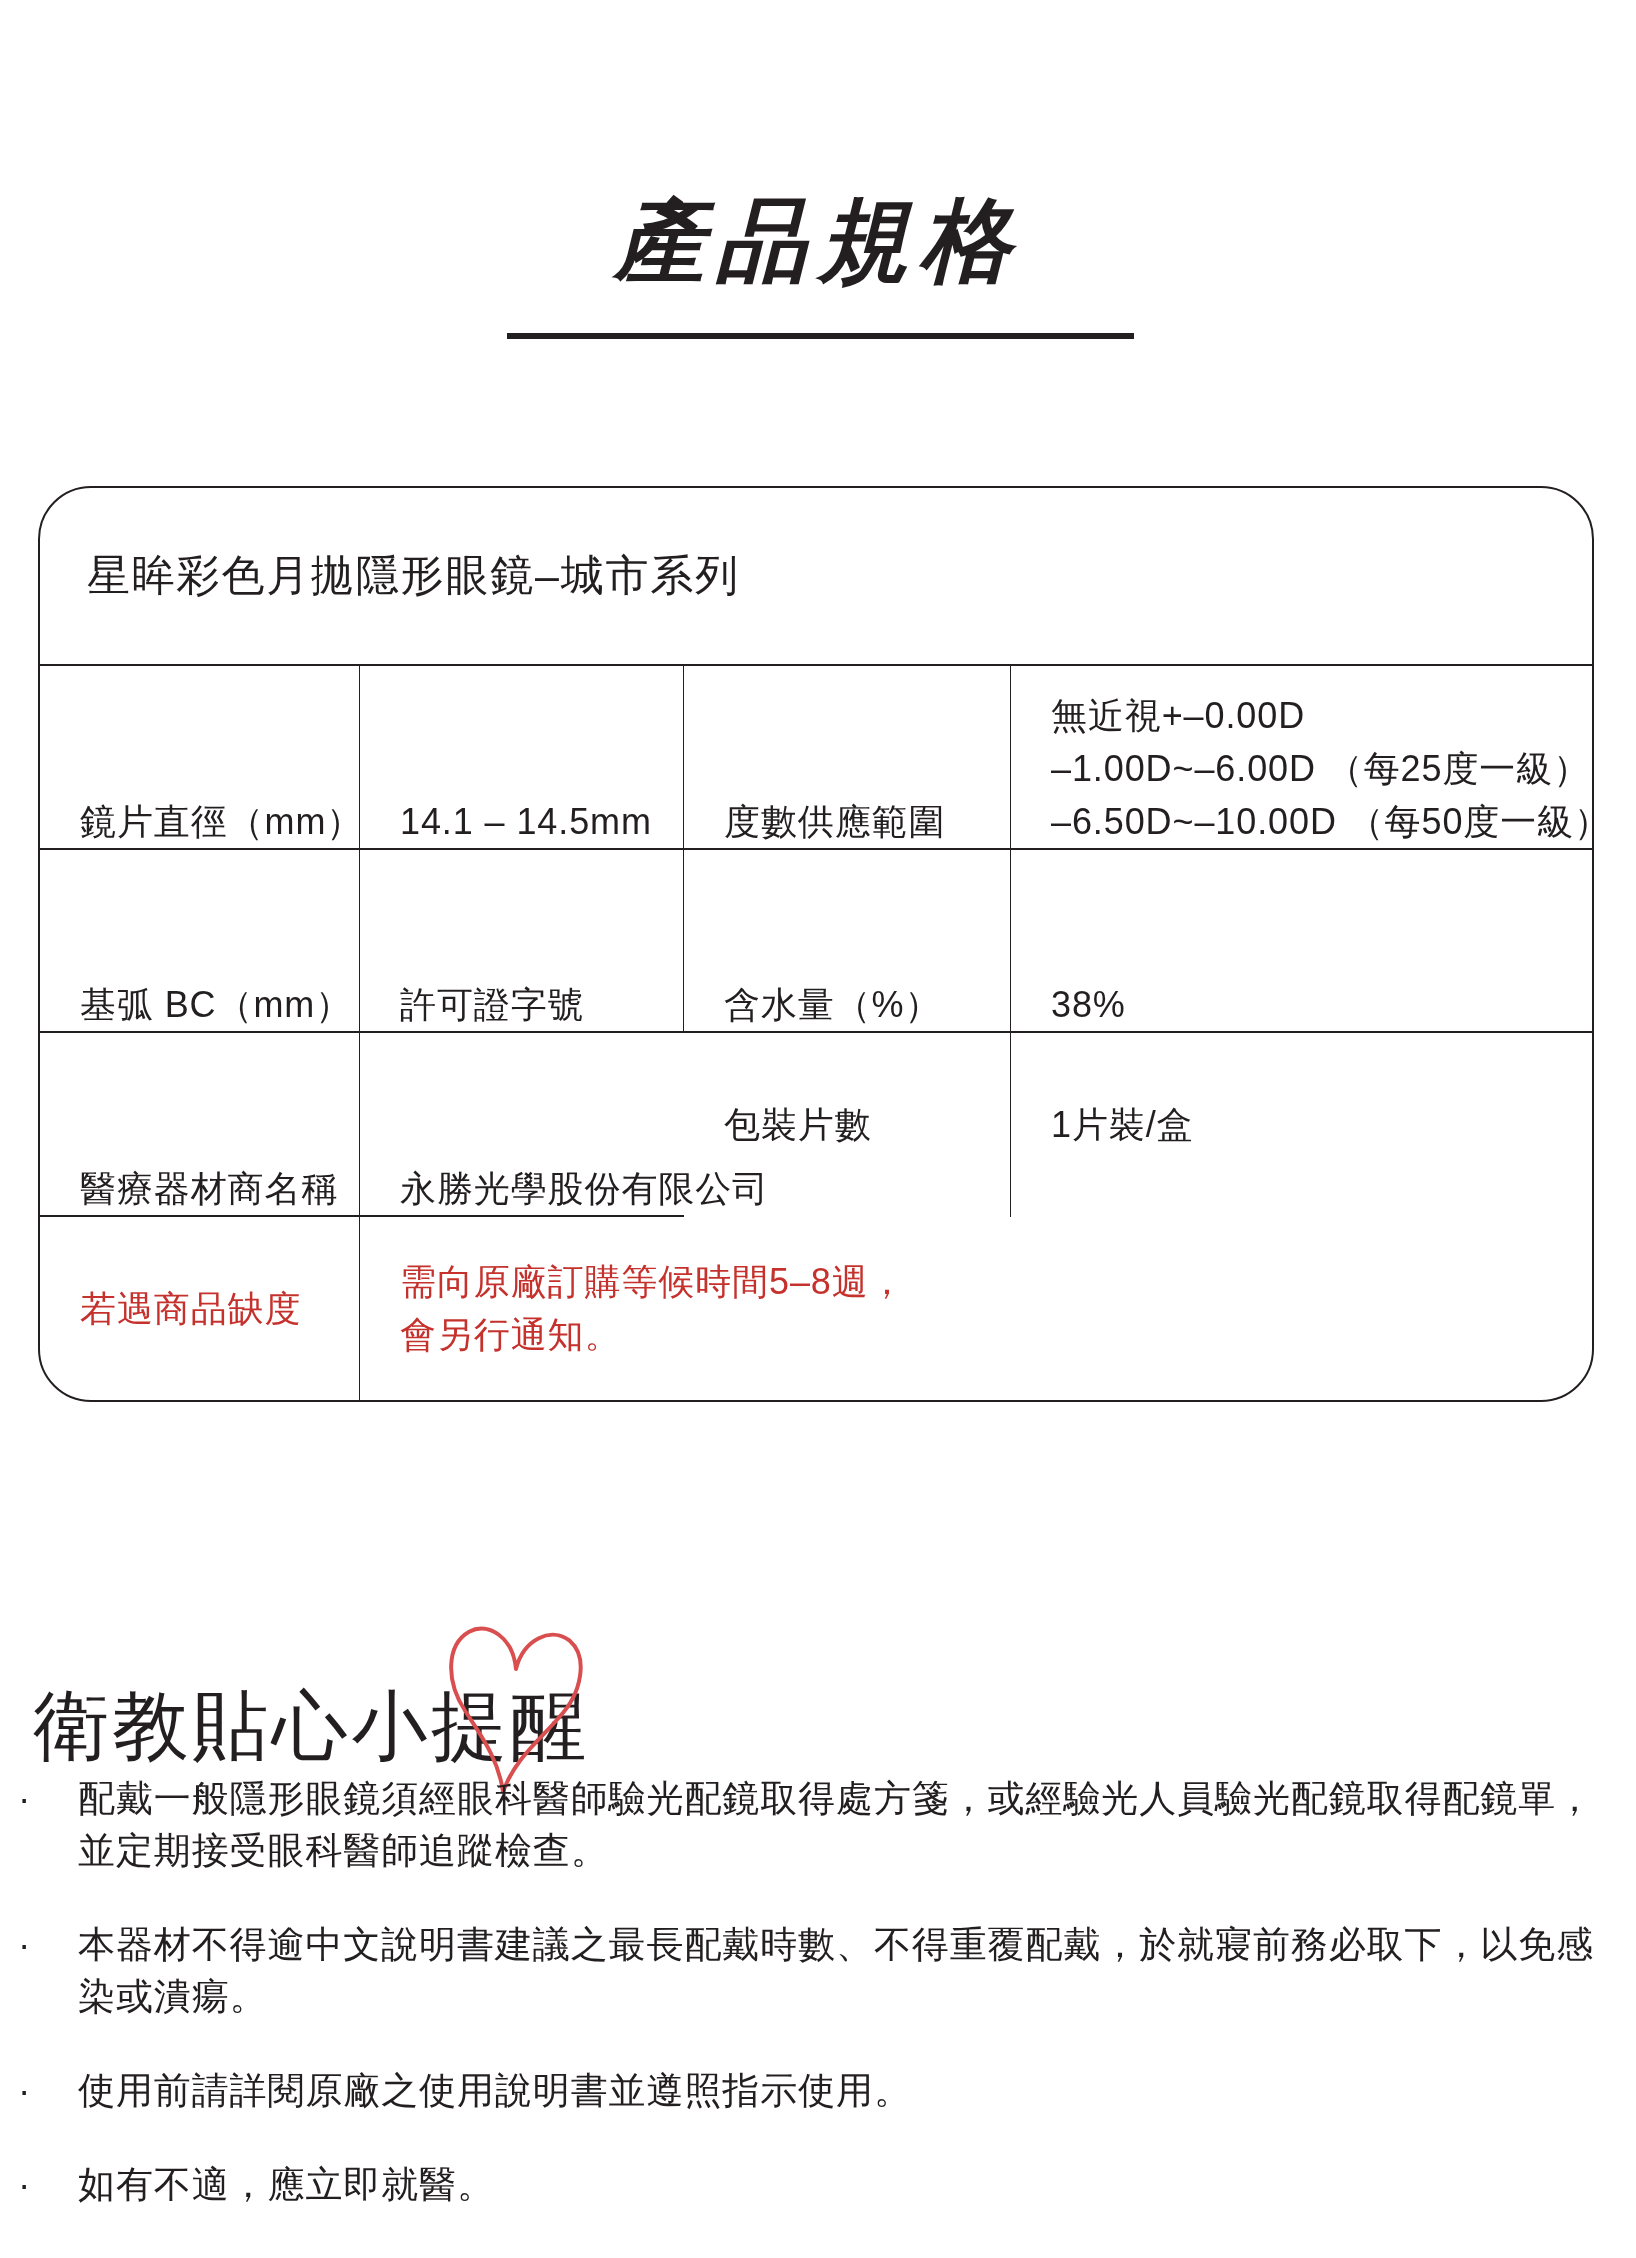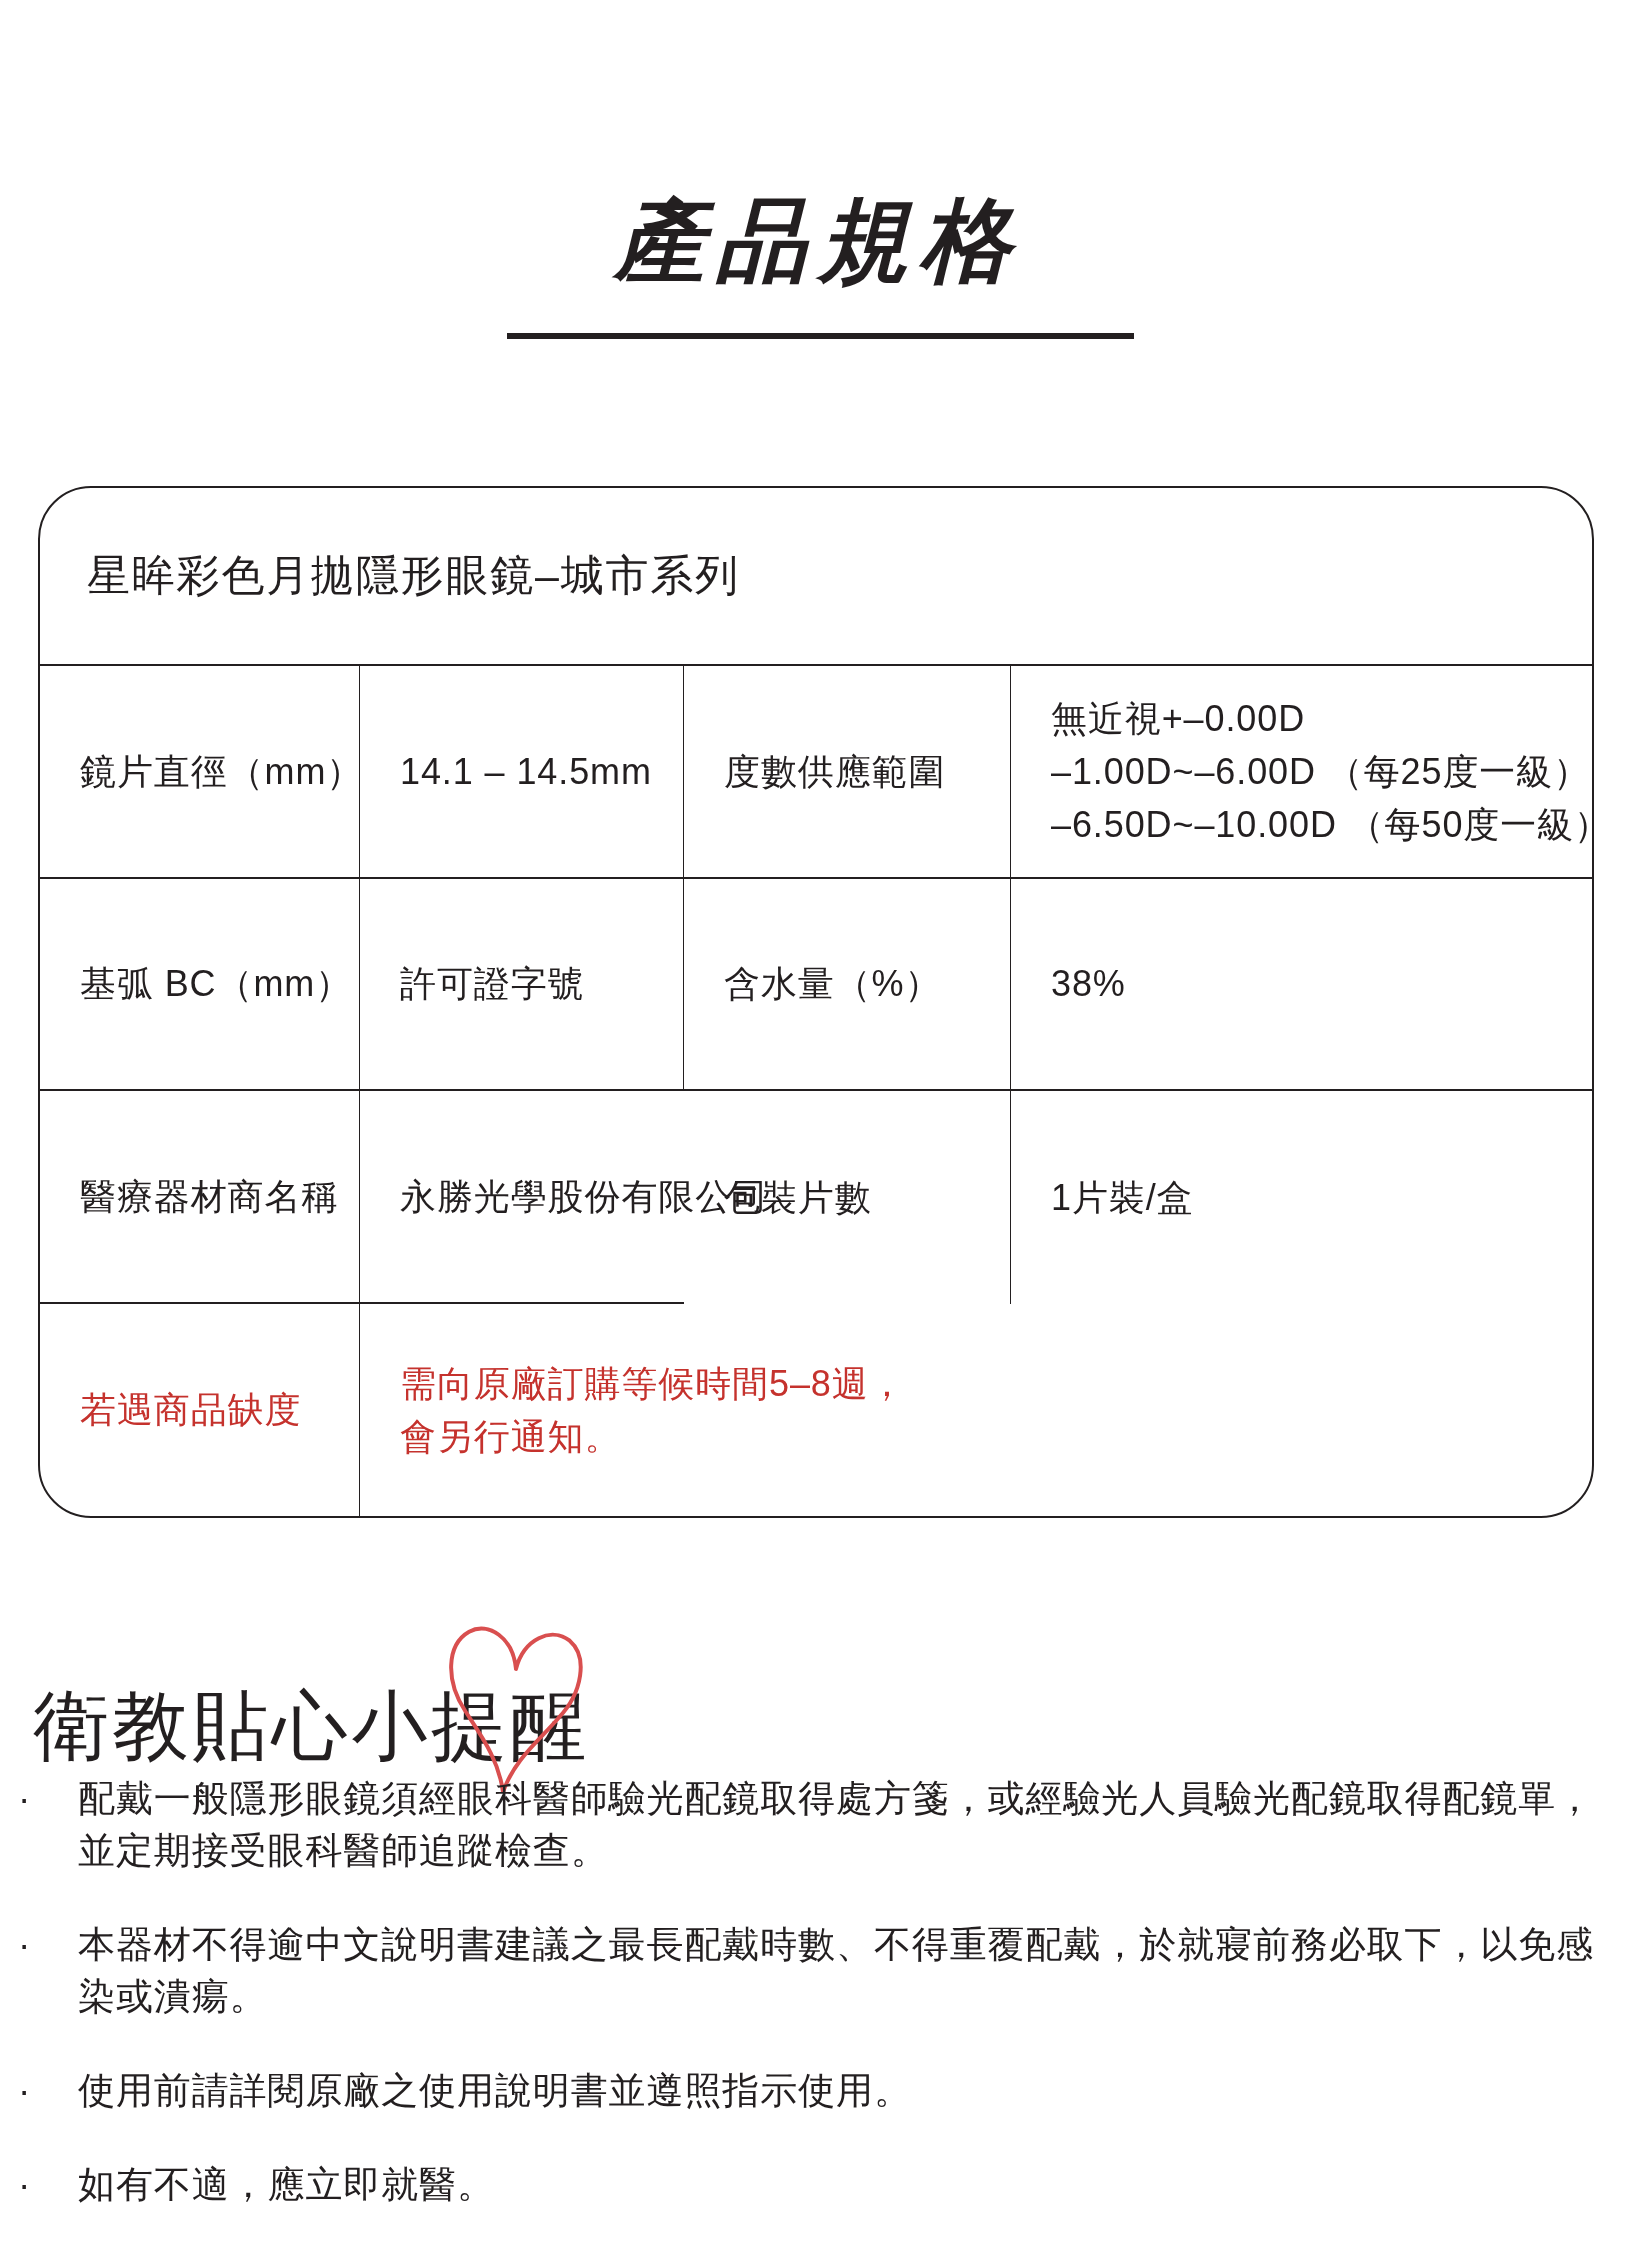--- a/index.html
+++ b/index.html
@@ -34,21 +34,21 @@
     height: 5.5px;
     background: #231F20;
   }
 
   
   .spec-table {
     position: absolute;
     left: 38px;
     top: 486px;
     width: 1556px;
-    height: 1032px;
+    height: 916px;
     border: 2.7px solid #231F20;
     border-radius: 53px;
     display: flex;
     flex-direction: column;
     background: #ffffff;
     box-sizing: border-box;
     overflow: hidden;
   }
   .spec-header {
     height: 178px;
@@ -72,21 +72,21 @@
     flex-direction: column;
     justify-content: center;
     padding-left: 40px;
     padding-right: 14.5px;
     font-size: 36px;
     line-height: 53px;
     box-sizing: border-box;
     letter-spacing: 0.9px;
   }
   .cell.v-border { border-right: 1.8px solid #231F20; }
-  .cell.h-border { border-bottom: 2.7px solid #231F20; }
+  .cell.h-border { border-bottom: 2.7px solid #231F20; justify-content: flex-end; }
   .cell.red { color: #C5322D; }
   .cell .line { white-space: nowrap; }
 
   
   .tips-heading {
     position: absolute;
     left: 33px;
     top: 1676px;
     font-size: 76px;
     font-weight: 400;

